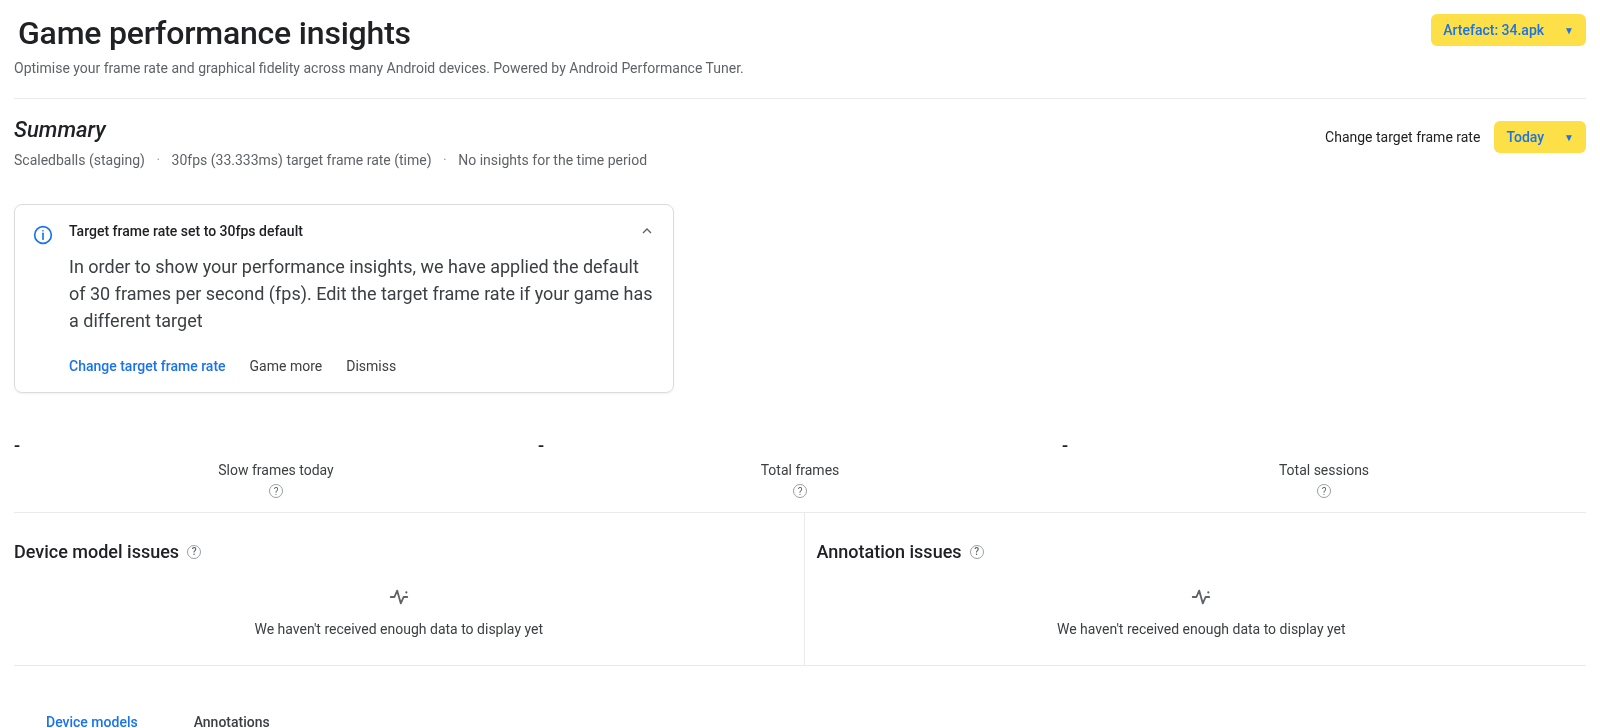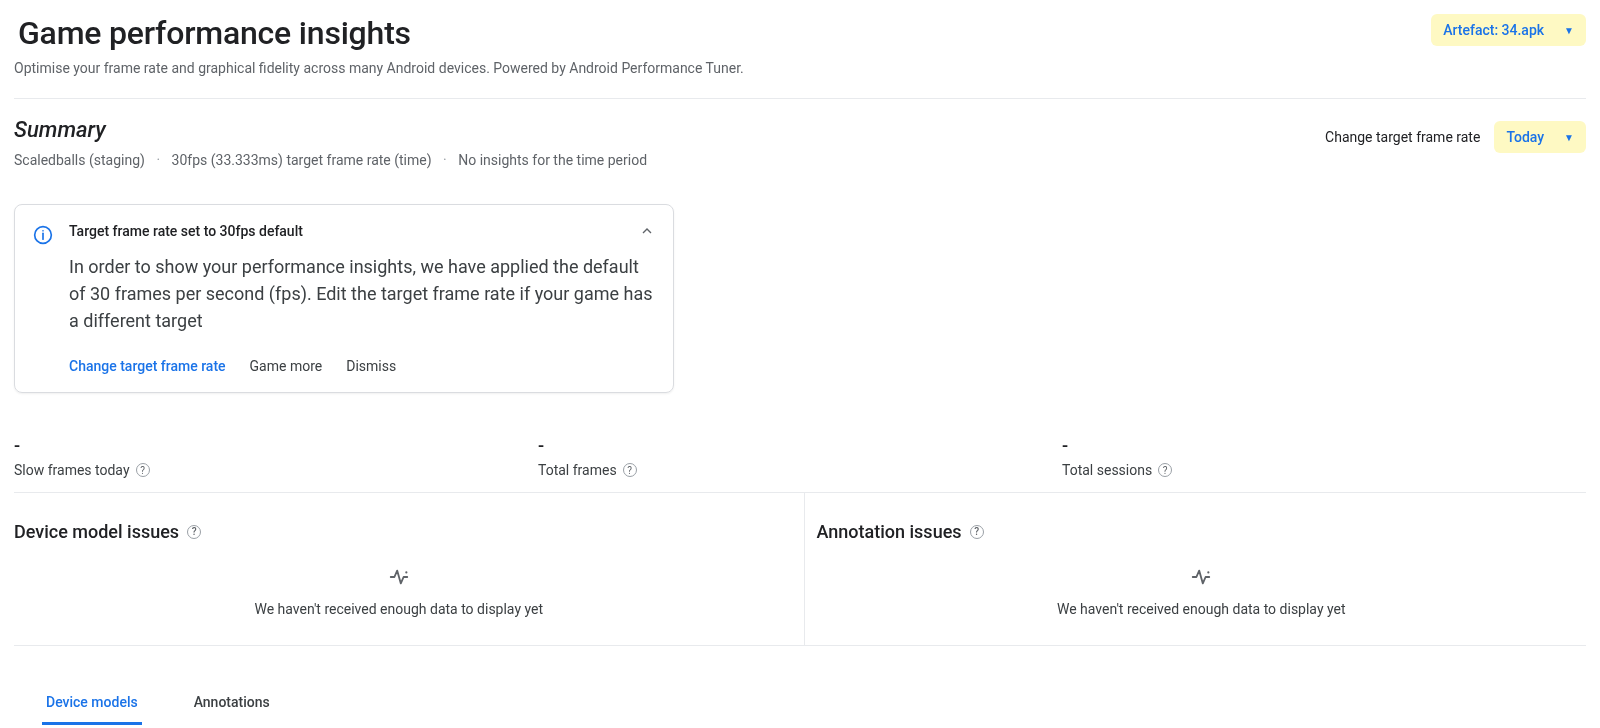--- a/index.html
+++ b/index.html
@@ -21,21 +21,21 @@
     font-weight: 500;
     margin: 0 0 8px 4px;
     letter-spacing: -0.2px;
   }
   .page-subtitle {
     font-size: 14px;
     color: #5f6368;
     margin: 0;
   }
   .chip {
-    background: #fef9c3;
+    background: #fde047;
     color: #1a73e8;
     border-radius: 6px;
     padding: 8px 12px;
     font-size: 14px;
     font-weight: 500;
     display: inline-flex;
     align-items: center;
     gap: 20px;
     cursor: pointer;
   }
@@ -144,20 +144,21 @@
     font-weight: 500;
     color: #202124;
     margin-bottom: 6px;
   }
   .stat-label {
     font-size: 14px;
     color: #3c4043;
     display: flex;
     align-items: center;
     gap: 6px;
+    flex-direction: column;
   }
   .help-icon {
     display: inline-flex;
     align-items: center;
     justify-content: center;
     width: 14px;
     height: 14px;
     border: 1px solid #9aa0a6;
     border-radius: 50%;
     font-size: 10px;

